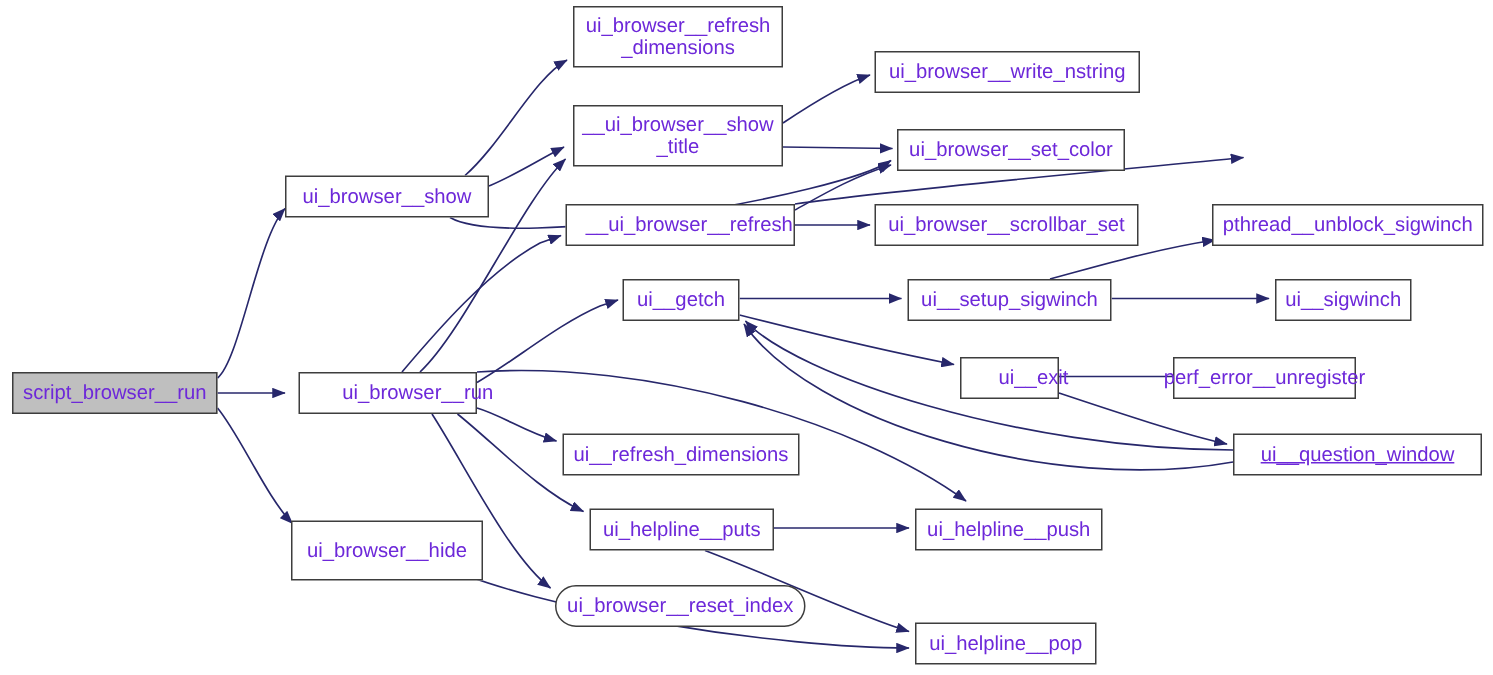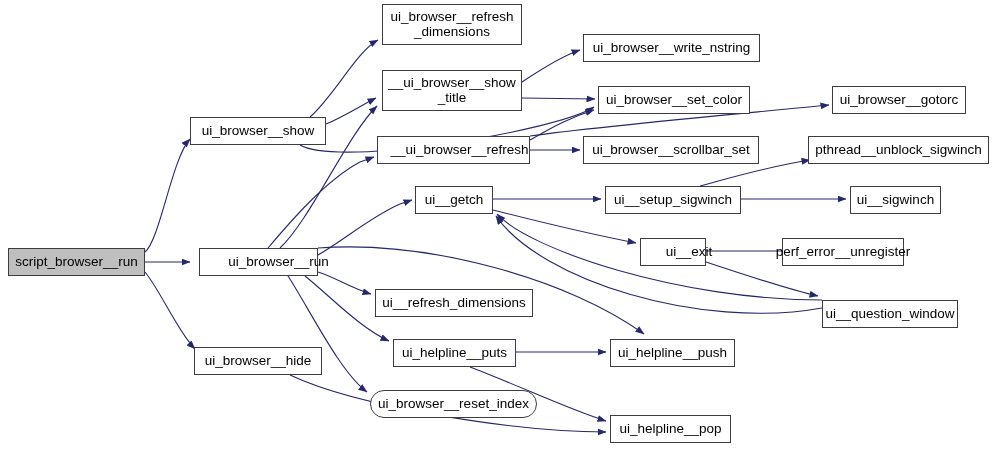--- a/index.html
+++ b/index.html
@@ -29,21 +29,21 @@
     left: 0;
     top: 0;
     width: 995px;
     height: 450px;
   }
   .graph-node {
     position: absolute;
     box-sizing: border-box;
     border: 1px solid #3d3d3d;
     background: #ffffff;
-    color: #000000;
+    color: #6d28d9;
     font-size: 13.5px;
     line-height: 14.5px;
     display: flex;
     align-items: center;
     justify-content: center;
     text-align: center;
     white-space: pre-line;
     letter-spacing: 0px;
   }
   .graph-node.root-node {
@@ -94,36 +94,35 @@
         <path d="M822,300 C680,300 530,250 497,214" fill="none" stroke="#27276b" stroke-width="1.1" marker-end="url(#arrowhead)"></path>
         <path d="M516,352 L606,352" fill="none" stroke="#27276b" stroke-width="1.1" marker-end="url(#arrowhead)"></path>
         <path d="M470,367 C520,386 570,410 606,421" fill="none" stroke="#27276b" stroke-width="1.1" marker-end="url(#arrowhead)"></path>
         <path d="M290,375 C360,408 520,432 606,432" fill="none" stroke="#27276b" stroke-width="1.1" marker-end="url(#arrowhead)"></path>
       </g>
   </svg>
   <div id="node-layer">
       <div class="graph-node root-node" style="left: 8px; top: 248px; width: 137px; height: 28px;"><span class="node-label">script_browser__run</span></div>
       <div class="graph-node" style="left: 190px; top: 117px; width: 136px; height: 28px;"><span class="node-label">ui_browser__show</span></div>
       <div class="graph-node" style="left: 199px; top: 248px; width: 119px; height: 28px; padding-left: 40px;"><span class="node-label">ui_browser__run</span></div>
-      <div class="graph-node" style="left: 194px; top: 347px; width: 128px; height: 28px;"><span class="node-label">ui_browser__hide</span></div>
+      <div class="graph-node" style="left: 194px; top: 347px; width: 128px; height: 40px;"><span class="node-label">ui_browser__hide</span></div>
       <div class="graph-node" style="left: 382px; top: 4px; width: 140px; height: 41px;"><span class="node-label">ui_browser__refresh
 _dimensions</span></div>
       <div class="graph-node" style="left: 382px; top: 70px; width: 140px; height: 41px;"><span class="node-label">__ui_browser__show
 _title</span></div>
       <div class="graph-node" style="left: 377px; top: 136px; width: 153px; height: 28px; padding-left: 12px;"><span class="node-label">__ui_browser__refresh</span></div>
       <div class="graph-node" style="left: 415px; top: 186px; width: 78px; height: 28px;"><span class="node-label">ui__getch</span></div>
       <div class="graph-node" style="left: 375px; top: 289px; width: 158px; height: 28px;"><span class="node-label">ui__refresh_dimensions</span></div>
       <div class="graph-node" style="left: 393px; top: 339px; width: 123px; height: 28px; justify-content: center;"><span class="node-label">ui_helpline__puts</span></div>
       <div class="graph-node" style="left: 370px; top: 390px; width: 167px; height: 28px; border-radius: 14px;"><span class="node-label">ui_browser__reset_index</span></div>
       <div class="graph-node" style="left: 583px; top: 34px; width: 177px; height: 28px; justify-content: center;"><span class="node-label">ui_browser__write_nstring</span></div>
       <div class="graph-node" style="left: 598px; top: 86px; width: 152px; height: 28px;"><span class="node-label">ui_browser__set_color</span></div>
       <div class="graph-node" style="left: 583px; top: 136px; width: 176px; height: 28px;"><span class="node-label">ui_browser__scrollbar_set</span></div>
       <div class="graph-node" style="left: 605px; top: 186px; width: 136px; height: 28px;"><span class="node-label">ui__setup_sigwinch</span></div>
       <div class="graph-node" style="left: 640px; top: 238px; width: 66px; height: 28px; padding-left: 32px;"><span class="node-label">ui__exit</span></div>
       <div class="graph-node" style="left: 610px; top: 339px; width: 125px; height: 28px;"><span class="node-label">ui_helpline__push</span></div>
       <div class="graph-node" style="left: 610px; top: 415px; width: 121px; height: 28px;"><span class="node-label">ui_helpline__pop</span></div>
-      <div class="graph-node" style="left: 832px; top: 86px; width: 134px; height: 28px;"><span class="node-label">ui_browser__gotorc</span></div>
       <div class="graph-node" style="left: 808px; top: 136px; width: 181px; height: 28px;"><span class="node-label">pthread__unblock_sigwinch</span></div>
       <div class="graph-node" style="left: 850px; top: 186px; width: 91px; height: 28px;"><span class="node-label">ui__sigwinch</span></div>
       <div class="graph-node" style="left: 782px; top: 238px; width: 122px; height: 28px;"><span class="node-label">perf_error__unregister</span></div>
-      <div class="graph-node" style="left: 822px; top: 300px; width: 136px; height: 28px;"><span class="node-label">ui__question_window</span></div>
+      <div class="graph-node" style="left: 822px; top: 289px; width: 166px; height: 28px; text-decoration: underline;"><span class="node-label">ui__question_window</span></div>
     </div>
 </div>
 
 </body></html>

